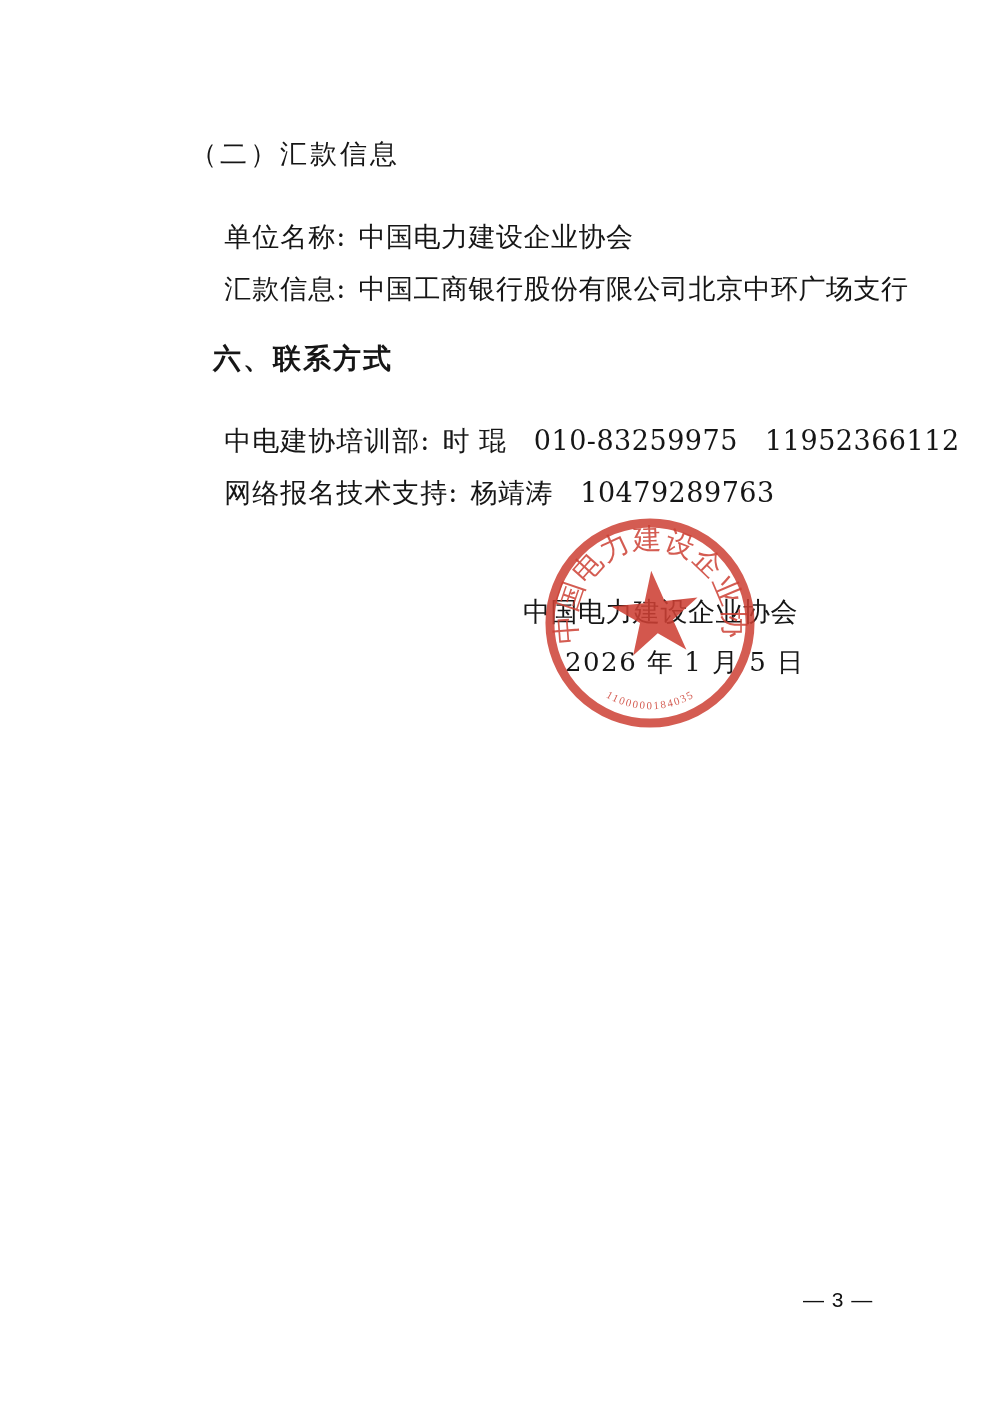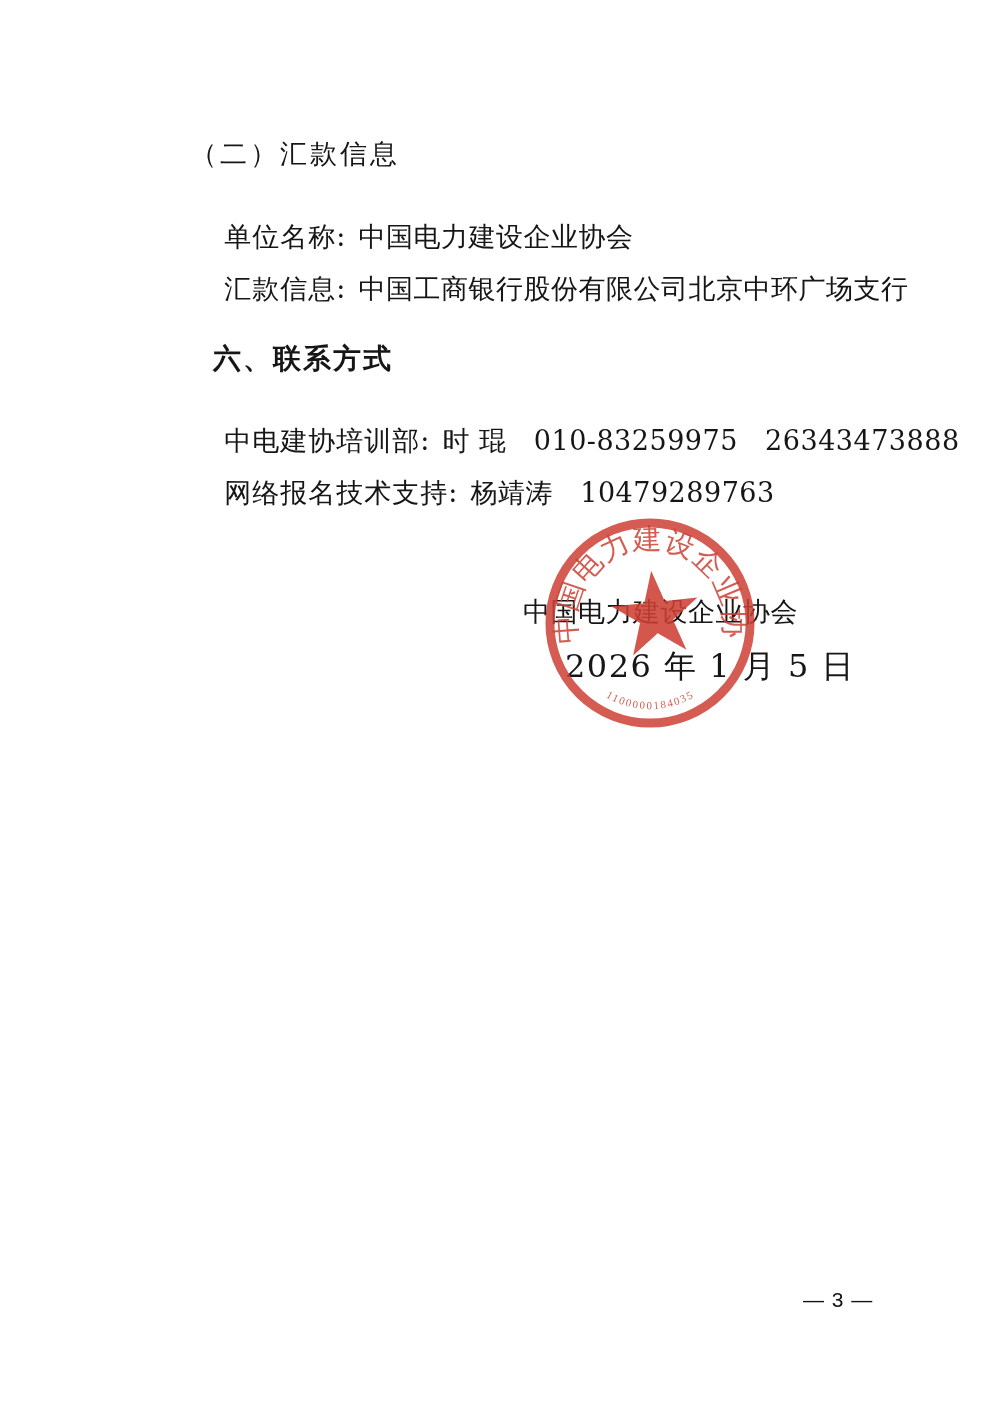--- a/index.html
+++ b/index.html
@@ -31,21 +31,21 @@
     margin-left: 23px;
   }
   .sig-org {
     left: 523px; top: 594px;
     font-size: 27px;
     letter-spacing: 0.5px;
     z-index: 1;
   }
   .sig-date {
     left: 565px; top: 645px;
-    font-size: 32px;
+    font-size: 26px;
     letter-spacing: 1.5px;
     z-index: 1;
   }
   .seal-wrap {
     position: absolute;
     left: 541px; top: 514px;
     width: 218px; height: 218px;
     z-index: 2;
     pointer-events: none;
   }
@@ -69,21 +69,21 @@
   <div class="abs h-kai" style="top:136px">（二）汇款信息</div>
 
   <div class="abs row" style="top:240px">
     <span class="label">汇款信息:</span><span class="value">中国工商银行股份有限公司北京中环广场支行</span>
   </div>
 
 
   <div class="abs h-hei" style="top:340px">六、联系方式</div>
 
   <div class="abs row" style="top:392px">
-    <span class="label">中电建协培训部:</span><span class="value">时 琨   010-83259975   26343473888</span>
+    <span class="label">中电建协培训部:</span><span class="value">时 琨   010-83259975   11952366112</span>
   </div>
 
   <div class="abs row" style="top:444px">
     <span class="label">网络报名技术支持:</span><span class="value">杨靖涛   10479289763</span>
   </div>
 
   <div class="abs sig-org">中国电力建设企业协会</div>
 
   <div class="abs sig-date">2026 年 1 月 5 日</div>
 

